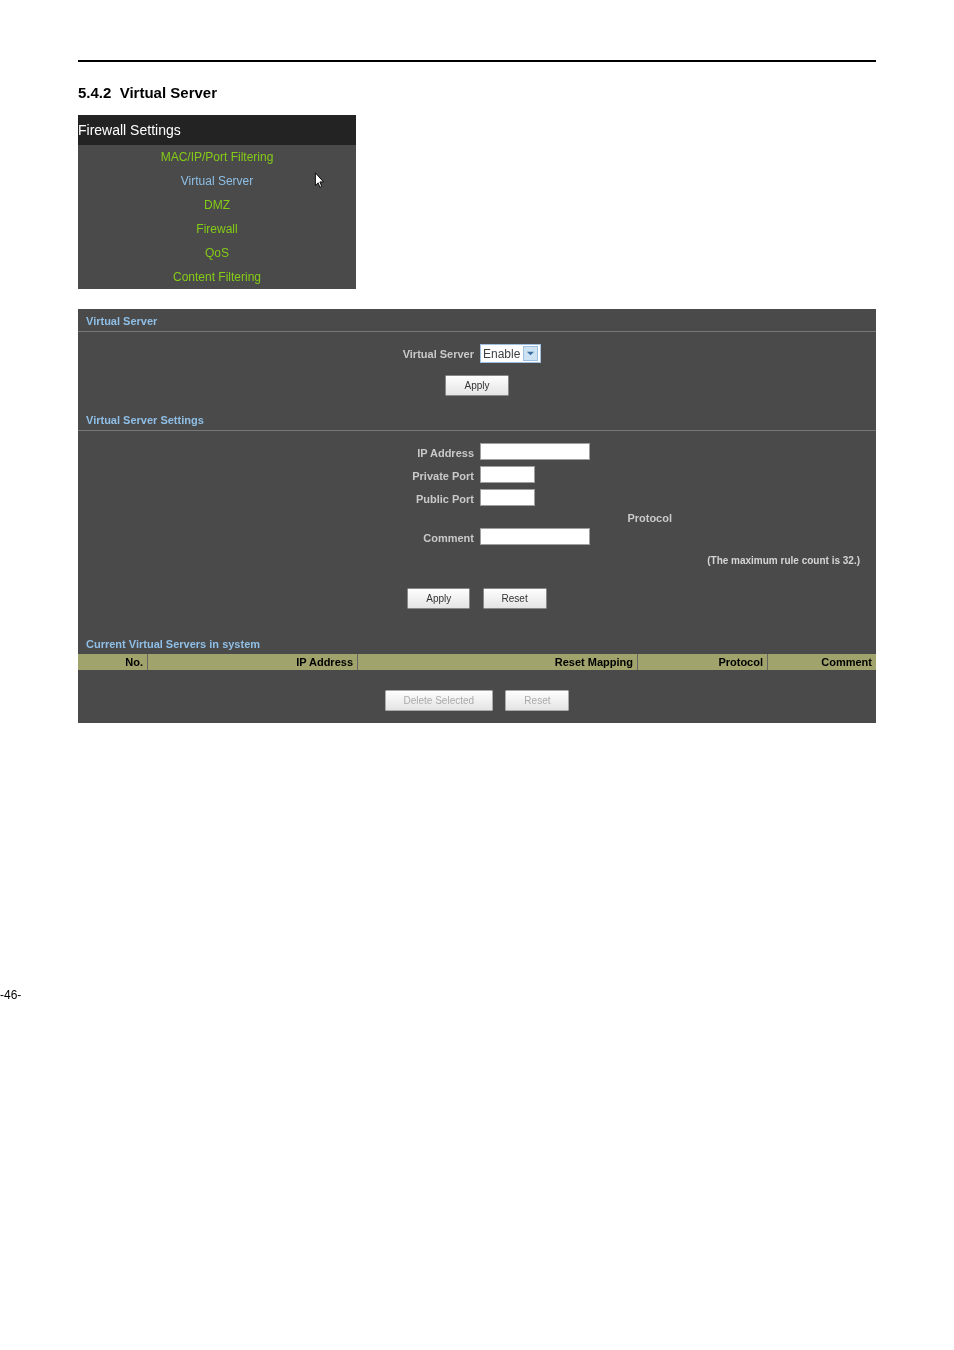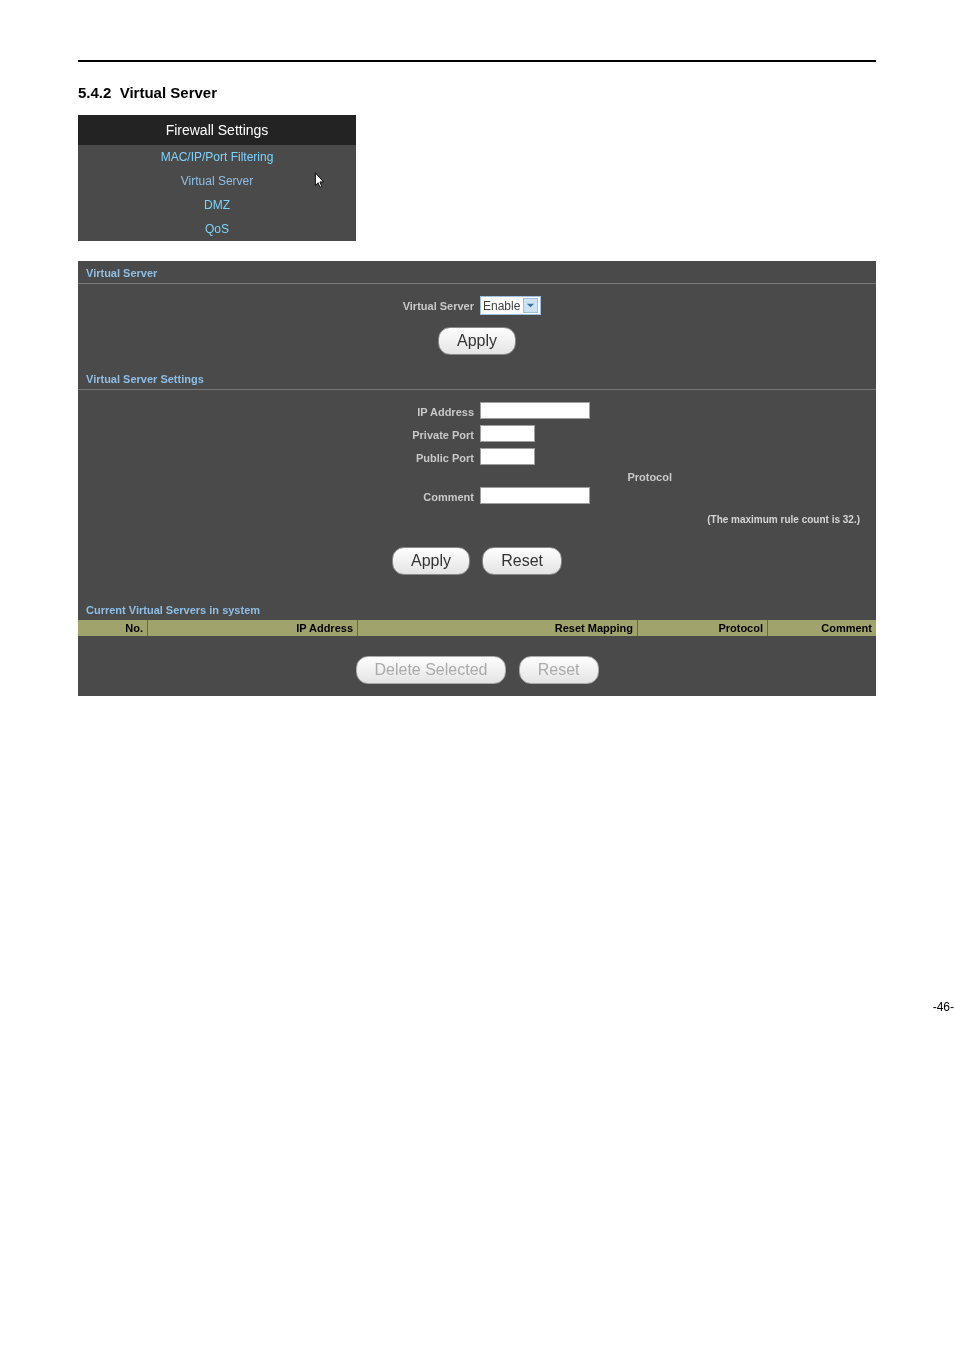--- a/index.html
+++ b/index.html
@@ -26,29 +26,29 @@
     width: 278px;
     font-size: 12px;
     color: #ddd;
     background: #4a4a4a;
     border-collapse: collapse;
   }
   .sidebar-menu .menu-header {
     background: #232323;
     color: #fff;
     font-size: 14px;
-    text-align: center;
+    text-align: left;
     padding: 7px 0;
   }
   .sidebar-menu .menu-item {
     background: #4a4a4a;
     text-align: center;
     padding: 5px 0;
     font-size: 12px;
-    color: #7dd3fc;
+    color: #84cc16;
     position: relative;
   }
   .sidebar-menu .menu-item.selected {
     color: #8fbfe6;
   }
   .cursor {
     position: absolute;
     right: 28px;
     top: 2px;
     width: 18px;
@@ -115,23 +115,23 @@
     background: #fff;
     border: 1px solid #9f9f9f;
     height: 17px;
     width: 110px;
   }
   .txt-input.short { width: 55px; }
   .btn {
     display: inline-block;
     background: linear-gradient(#fefefe,#e4e4e4);
     border: 1px solid #888;
-    border-radius: 12px;
+    border-radius: 1px;
     color: #333;
-    font-size: 16px;
+    font-size: 10px;
     padding: 4px 18px;
   }
   .btn.disabled {
     color: #aaa;
     border-color: #aaa;
   }
   .center-row {
     text-align: center;
     margin-top: 12px;
   }
@@ -163,24 +163,24 @@
   .c5 { flex: 1 1 auto; }
   .caption {
     text-align: center;
     font-size: 13px;
     margin-top: 18px;
     color: #000;
   }
   .caption b { font-weight: bold; }
   .page-num {
     position: absolute;
-    bottom: 36px;
+    bottom: 48px;
     width: 100%;
     left: 0;
-    text-align: right;
+    text-align: left;
     font-size: 12px;
     color: #000;
   }
 </style>
 </head>
 <body>
 
 <div class="page">
   <div class="hr-top"></div>
 
@@ -193,21 +193,23 @@
     <div class="menu-item"><span>MAC/IP/Port Filtering</span></div>
     <div class="menu-item selected">
       <span>Virtual Server</span>
       <span class="cursor">
         <svg viewBox="0 0 20 22" width="18" height="20">
           <path d="M6 2 L6 16 L9 13 L11 18 L13 17 L11 12 L15 12 Z" fill="#fff" stroke="#000" stroke-width="1"></path>
         </svg>
       </span>
     </div>
     <div class="menu-item"><span>DMZ</span></div>
+    <div class="menu-item"><span>Firewall</span></div>
     <div class="menu-item"><span>QoS</span></div>
+    <div class="menu-item"><span>Content Filtering</span></div>
   </div>
 
   <div class="config-panel">
 
     <div class="panel-section-title">Virtual Server</div>
     <div class="panel-body">
       <div class="form-row">
         <div class="lbl">Virtual Server</div>
         <div class="ctl">
           <span class="select">

